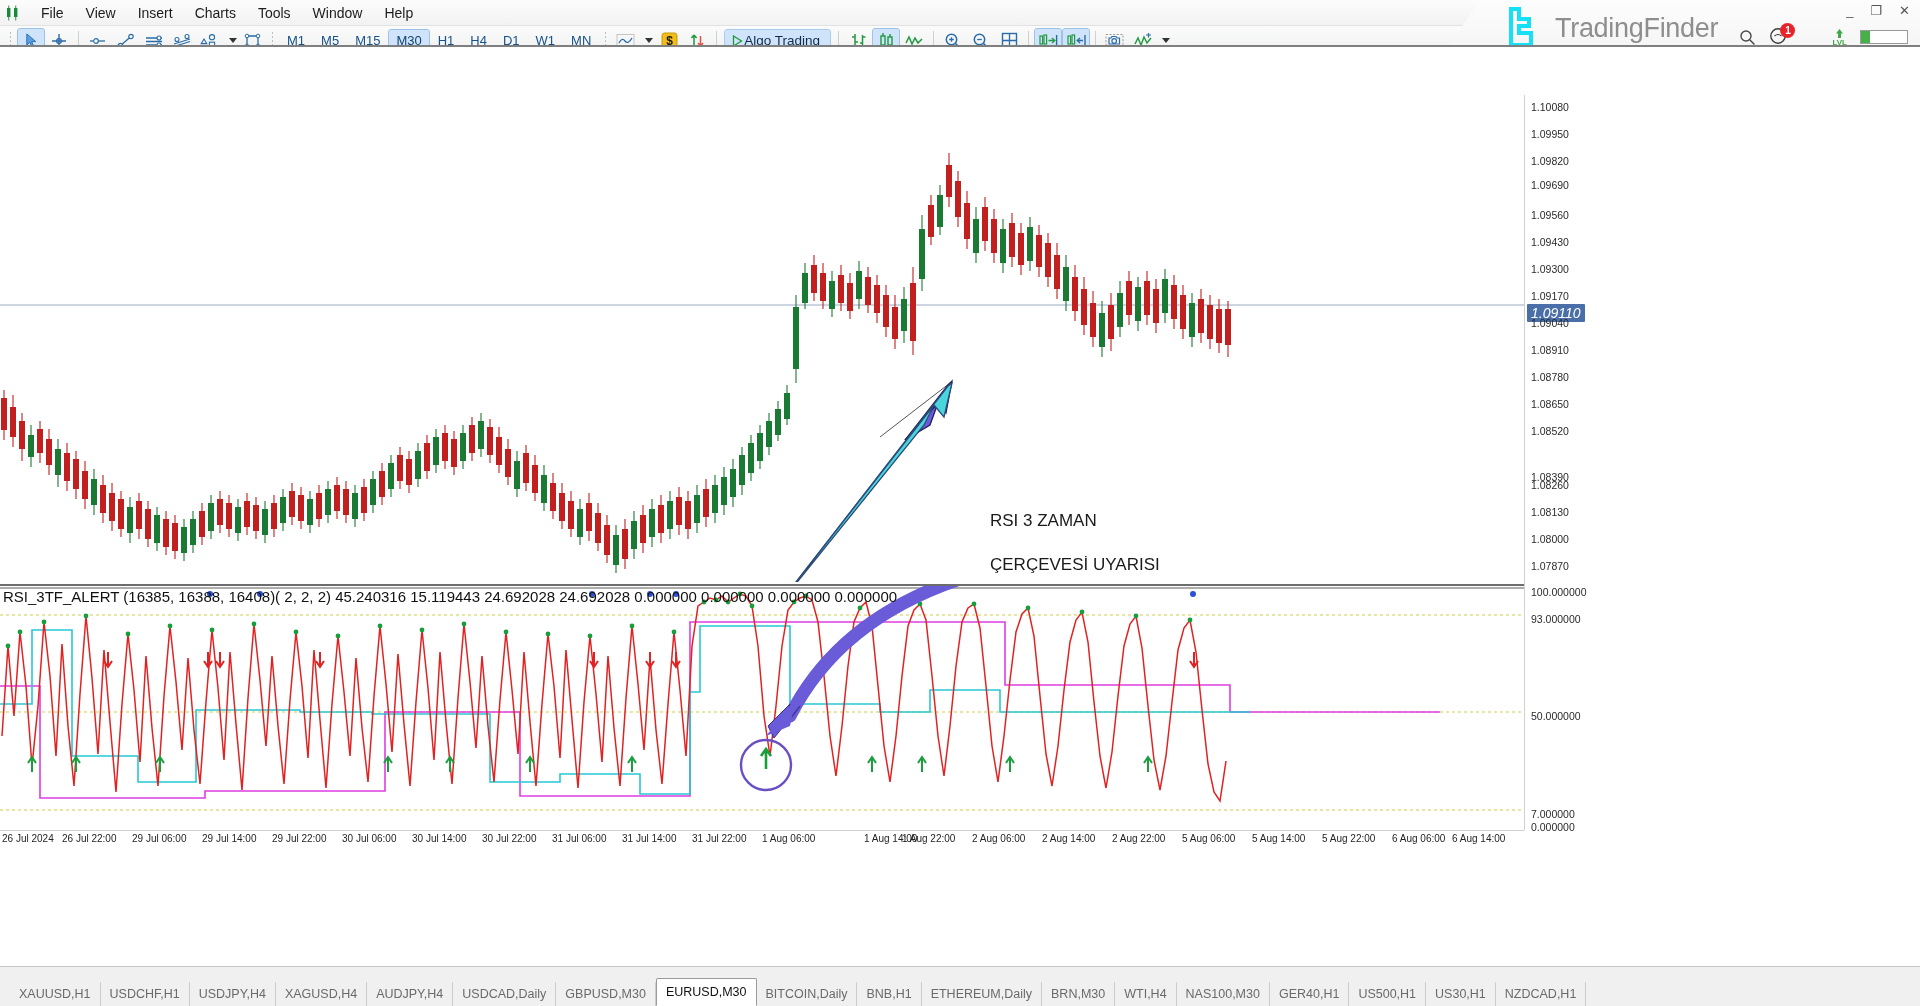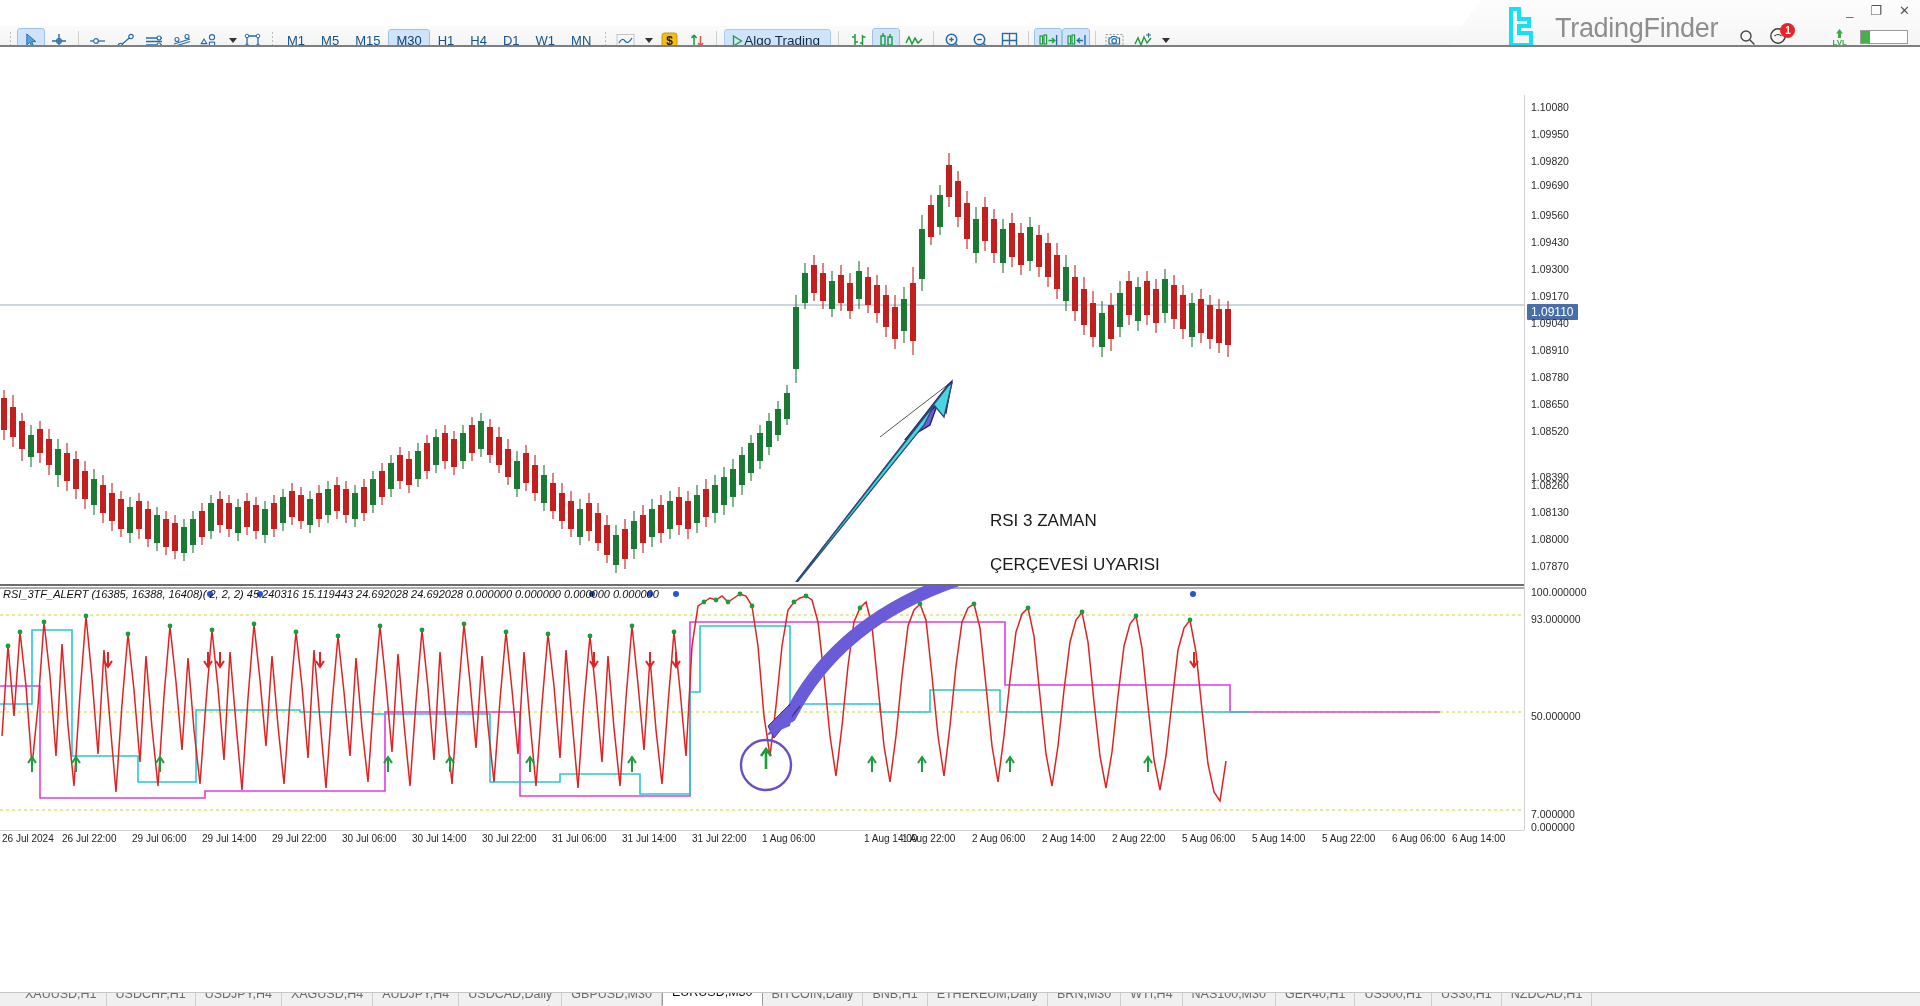--- a/index.html
+++ b/index.html
@@ -84,65 +84,81 @@
     border-top:2px solid #7f7f7f; }
   .price-pane { position:absolute; left:0; top:48px; width:1524px; height:487px; background:#fff; }
   .rsi-pane  { position:absolute; left:0; top:537px; width:1524px; height:240px; background:#fff;
     border-top:2px solid #6d6d6d; }
   .scale-col {
     position:absolute; left:1524px; width:396px; top:48px; height:735px;
     border-left:1px solid #d0d0d0; background:#fff;
   }
   .ptick { position:absolute; left:6px; font-size:10.5px; color:#2b2b2b; white-space:nowrap; }
   .cur-price {
-    position:absolute; left:2px; background:#4a6fa8; color:#fff; font-size:12px;
-    padding:1px 4px; border-radius:1px; white-space:nowrap;
+    position:absolute; left:2px; background:#4a6fa8; color:#fff; font-size:14px;
+    padding:1px 4px; border-radius:1px; white-space:nowrap;font-style:italic;
   }
   .rsi-tick { position:absolute; left:6px; font-size:10.5px; color:#2b2b2b; }
 
   
   .timeaxis {
     position:absolute; left:0; top:783px; width:1524px; height:16px;
     background:#fff; border-top:1px solid #cfcfcf;
   }
   .ttick { position:absolute; top:2px; font-size:10px; color:#242424; white-space:nowrap; }
 
   
   .rsi-label {
-    position:absolute; left:3px; top:539px; font-size:11px; color:#111; white-space:nowrap;
+    position:absolute; left:3px; top:539px; font-size:15px; color:#111; white-space:nowrap;
     z-index:30;
-    font-style:italic;
   }
 
   
   .anno { position:absolute; z-index:40; color:#1a1a1a; font-size:17px; white-space:nowrap; }
   .anno1 { left:990px; top:464px; }
   .anno2 { left:990px; top:508px; }
 
   
   .tabbar {
-    position:absolute; left:0; bottom:0; width:1920px; height:14px;
+    position:absolute; left:0; bottom:0; width:1920px; height:40px;
     background:#f0f0f0; border-top:1px solid #c6c6c6; display:flex; align-items:flex-end;
-    padding-left:16px; overflow:hidden;
+    padding-left:10px; overflow:hidden;
   }
   .tab {
     font-size:12.5px; color:#6a6a6a; padding:6px 9px 7px 9px; white-space:nowrap;
     border-right:1px solid #cdcdcd; height:24px; display:flex; align-items:center; cursor:default;
   }
   .tab.active {
     background:#fff; color:#111; border:1px solid #9a9a9a; border-bottom:1px solid #fff;
     height:28px; border-radius:2px 2px 0 0; font-weight:normal;
   }
   svg { display:block; }
 </style>
 </head>
 <body>
 
 <div class="app">
 
+  <div class="menubar">
+    <div class="mt5-logo">
+      <svg width="18" height="16" viewBox="0 0 18 16">
+        <rect x="1" y="3" width="3.4" height="9" fill="#1a8a3c"></rect>
+        <rect x="2.3" y="0.5" width="0.9" height="15" fill="#1a8a3c"></rect>
+        <rect x="8" y="3" width="3.4" height="9" fill="#1a8a3c"></rect>
+        <rect x="9.3" y="0.5" width="0.9" height="15" fill="#1a8a3c"></rect>
+      </svg>
+    </div>
+    <div class="mi">File</div>
+    <div class="mi">View</div>
+    <div class="mi">Insert</div>
+    <div class="mi">Charts</div>
+    <div class="mi">Tools</div>
+    <div class="mi">Window</div>
+    <div class="mi">Help</div>
+  </div>
 
   <div class="toolbar">
     <div class="tb-grip"></div>
 
     <div class="tb-btn active">
       <svg width="15" height="15" viewBox="0 0 16 16">
           <path d="M3 1 L3 13 L6.2 10 L8.3 14.4 L10.2 13.5 L8.1 9.3 L12.5 9.1 Z" fill="#5aa0e0" stroke="#2a6ca8" stroke-width="1"></path>
         </svg>
     </div>
     <div class="tb-btn">

